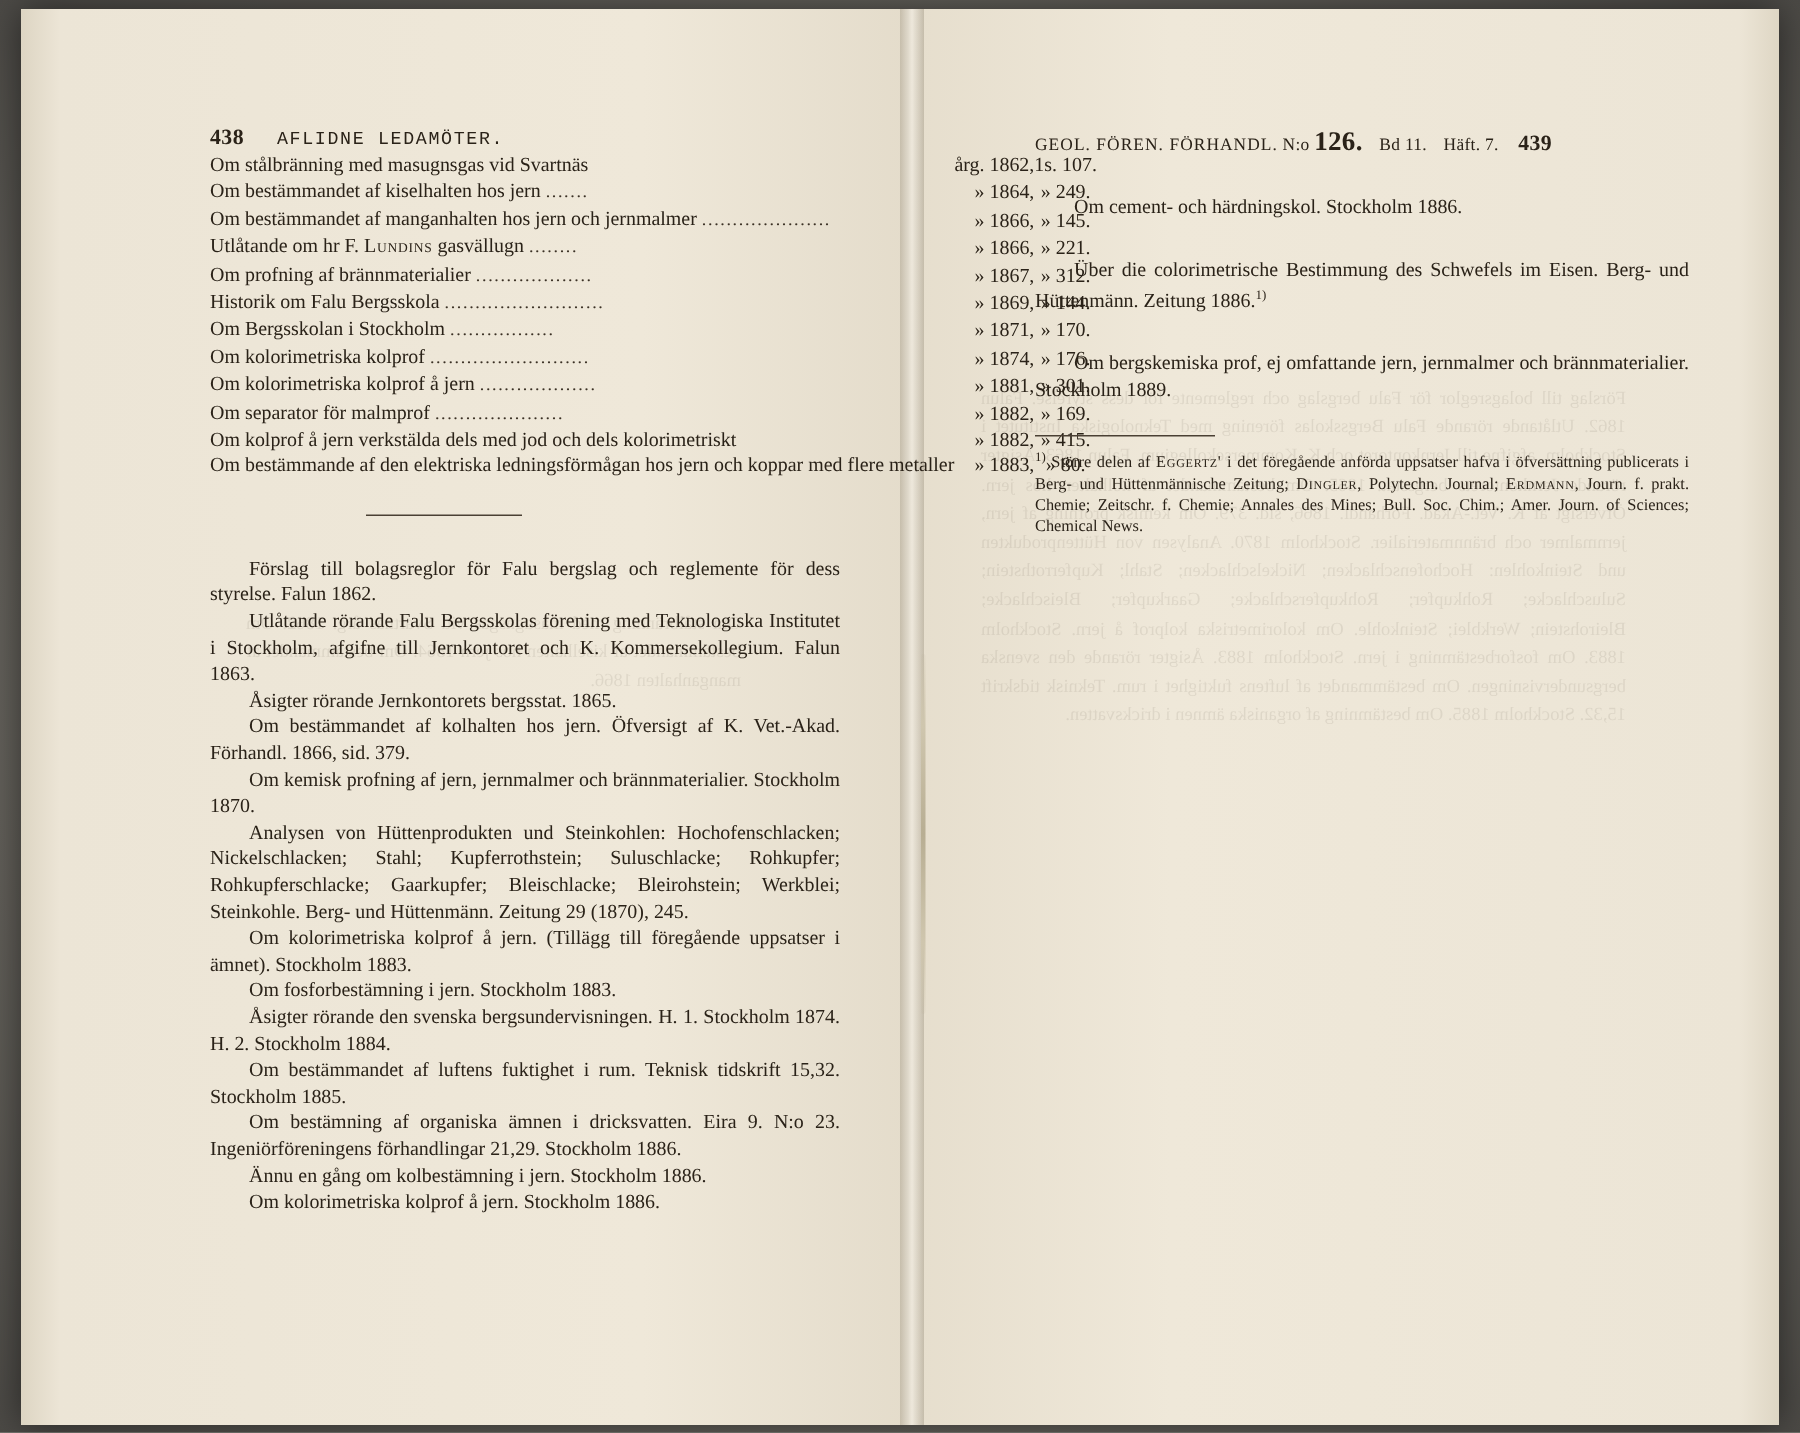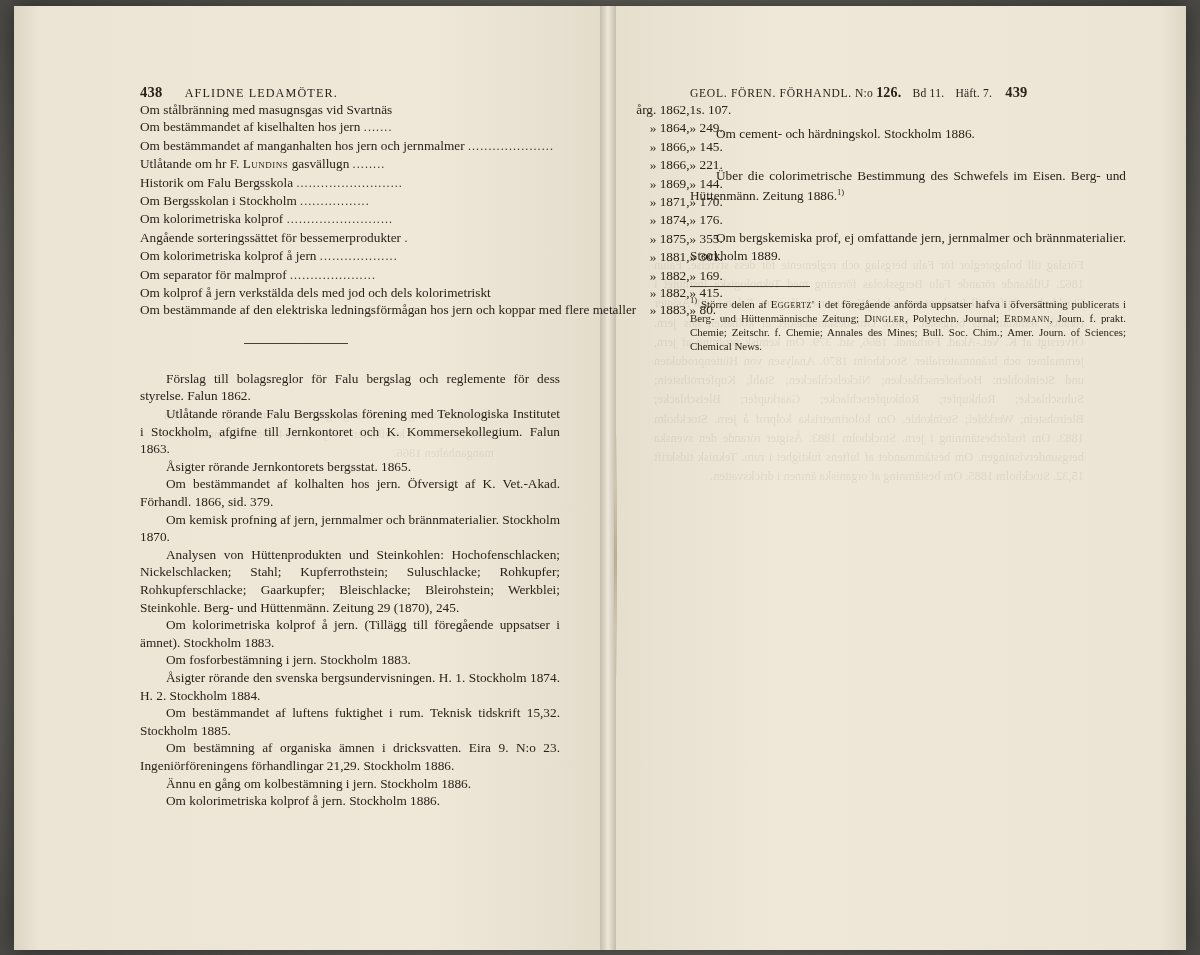--- a/index.html
+++ b/index.html
@@ -104,35 +104,36 @@
     letter-spacing: .3px;
     white-space: nowrap;
   }
   .runhead .folio {
     font-weight: bold;
     font-size: 14.5px;
   }
   .runhead .title {
     font-variant: small-caps;
     letter-spacing: 1.1px;
+    font-family: Liberation Mono, monospace;
   }
   .runhead.lefthead {
     display: flex;
     gap: 22px;
     align-items: baseline;
   }
   .runhead.righthead {
     font-size: 11.6px;
     letter-spacing: .2px;
   }
   .runhead.righthead .jn {
     font-variant: small-caps;
     letter-spacing: .7px;
   }
-  .runhead.righthead b { font-size: 14px; }
+  .runhead.righthead b { font-size: 18px; }
   .runhead.righthead .folio {
     margin-left: 10px;
     font-weight: bold;
     font-size: 14.5px;
     text-align: center;
   }
 
   
   table.reflist {
     border-collapse: collapse;
@@ -154,21 +155,21 @@
     color: #3a3024;
     letter-spacing: 1.1px;
     font-size: 12px;
   }
   td.yr {
     text-align: right;
     padding-left: 5px;
     width: 64px;
   }
   td.pg {
-    text-align: left;
+    text-align: center;
     padding-left: 4px;
     width: 44px;
   }
   .sc { font-variant: small-caps; letter-spacing: .5px; }
 
   .rule {
     width: 104px;
     height: 0;
     border-top: 1px solid #4a4034;
     margin: 24px auto 26px 104px;
@@ -239,38 +240,38 @@
             <td class="entry"><span>Om bestämmandet af manganhalten hos jern och jernmalmer</span> <span class="leader">.....................</span></td>
             <td class="yr">» 1866,</td>
             <td class="pg">» 145.</td>
           </tr>
           <tr>
             <td class="entry"><span>Utlåtande om hr F. <span class="sc">Lundins</span> gasvällugn</span> <span class="leader">........</span></td>
             <td class="yr">» 1866,</td>
             <td class="pg">» 221.</td>
           </tr>
           <tr>
+            <td class="entry"><span>Om profning af brännmaterialier</span> <span class="leader">...................</span></td>
+            <td class="yr">» 1867,</td>
+            <td class="pg">» 312.</td>
+          </tr>
+          <tr>
             <td class="entry"><span>Historik om Falu Bergsskola</span> <span class="leader">..........................</span></td>
             <td class="yr">» 1869,</td>
             <td class="pg">» 144.</td>
           </tr>
           <tr>
             <td class="entry"><span>Om Bergsskolan i Stockholm</span> <span class="leader">.................</span></td>
             <td class="yr">» 1871,</td>
             <td class="pg">» 170.</td>
           </tr>
           <tr>
             <td class="entry"><span>Om kolorimetriska kolprof</span> <span class="leader">..........................</span></td>
             <td class="yr">» 1874,</td>
             <td class="pg">» 176.</td>
-          </tr>
-          <tr>
-            <td class="entry"><span>Angående sorteringssättet för bessemerprodukter</span> <span class="leader">.</span></td>
-            <td class="yr">» 1875,</td>
-            <td class="pg">» 355.</td>
           </tr>
           <tr>
             <td class="entry"><span>Om kolorimetriska kolprof å jern</span> <span class="leader">...................</span></td>
             <td class="yr">» 1881,</td>
             <td class="pg">» 301.</td>
           </tr>
           <tr>
             <td class="entry"><span>Om separator för malmprof</span> <span class="leader">.....................</span></td>
             <td class="yr">» 1882,</td>
             <td class="pg">» 169.</td>

